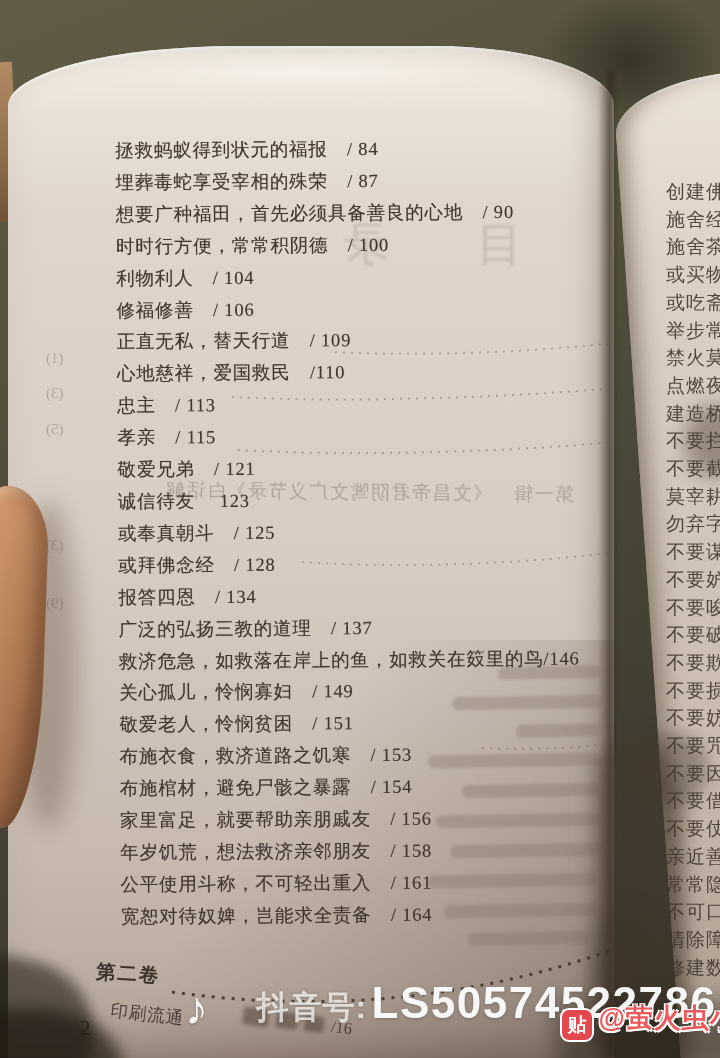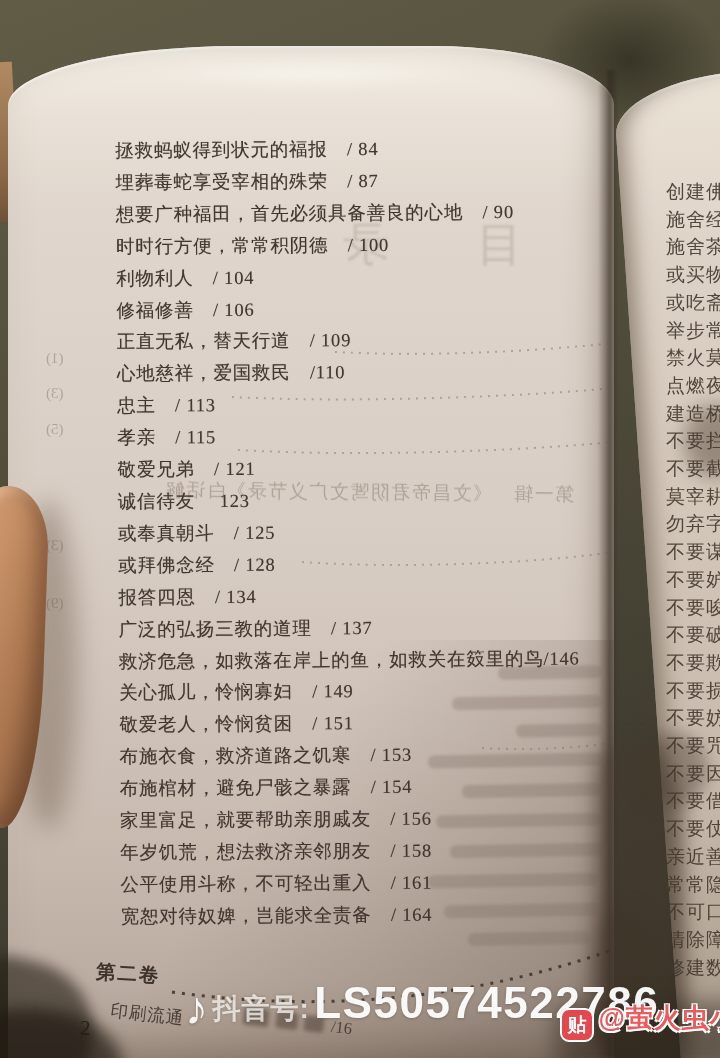--- a/index.html
+++ b/index.html
@@ -118,22 +118,22 @@
   .corner-shadow-b{position:absolute;left:-30px;top:1006px;width:150px;height:90px;z-index:16;
       background:rgba(30,24,16,.68);border-radius:30% 70% 20% 40%;
       filter:blur(8px);transform:rotate(-6deg);}
   .vignette{position:absolute;inset:0;z-index:30;pointer-events:none;
       background:radial-gradient(140% 120% at 40% 30%,transparent 58%,rgba(40,34,24,.26) 100%);}
   
   .wm-tiktok{position:absolute;left:185px;top:978px;z-index:40;
       font-family:"Liberation Sans","DejaVu Sans",sans-serif;white-space:nowrap;}
   .wm-note{font-size:46px;font-weight:700;color:rgba(255,255,255,.92);
       text-shadow:0 1px 3px rgba(80,70,60,.45);vertical-align:-6px;}
-  .wm-label{font-size:28px;font-weight:700;color:rgba(255,255,255,.72);
-      letter-spacing:1px;text-shadow:0 0 3px rgba(90,75,60,.4);}
+  .wm-label{font-size:32px;font-weight:700;color:rgba(255,255,255,.72);
+      letter-spacing:1px;text-shadow:0 0 3px rgba(90,75,60,.4);margin-left:44px;}
   .wm-account{font-size:44px;font-weight:700;color:rgba(255,255,255,.95);
       letter-spacing:1.5px;text-shadow:0 1px 3px rgba(80,70,60,.4);}
   .wm-red{position:absolute;left:560px;top:1000px;z-index:41;white-space:nowrap;
       font-family:"Liberation Sans","DejaVu Sans",sans-serif;}
   .wm-badge{display:inline-block;width:30px;height:30px;line-height:30px;text-align:center;
       background:#e4484f;border:2.5px solid #fff;border-radius:9px;color:#fff;
       font-size:19px;font-weight:700;vertical-align:-4px;}
   .wm-handle{font-size:27px;font-weight:700;color:#ed5a5c;letter-spacing:1px;
       text-shadow:-1.5px -1.5px 0 #fff,1.5px -1.5px 0 #fff,-1.5px 1.5px 0 #fff,1.5px 1.5px 0 #fff;}
 </style>

